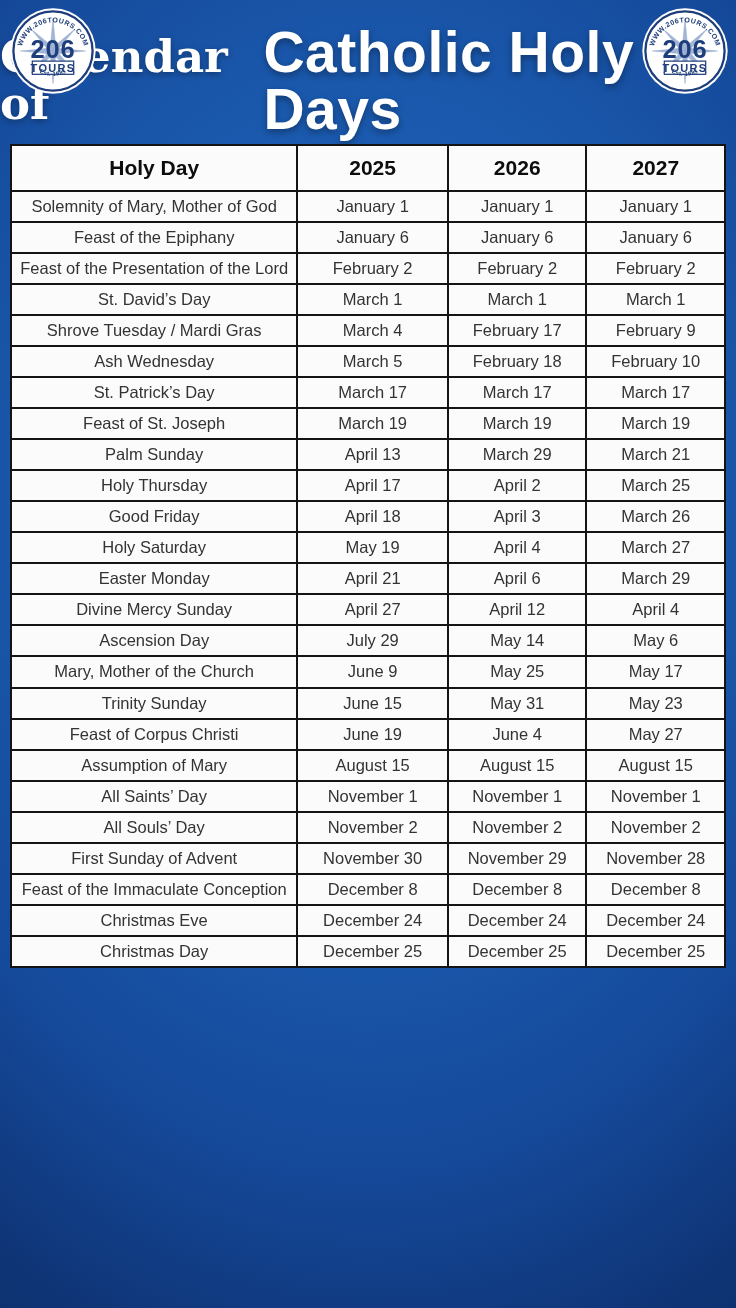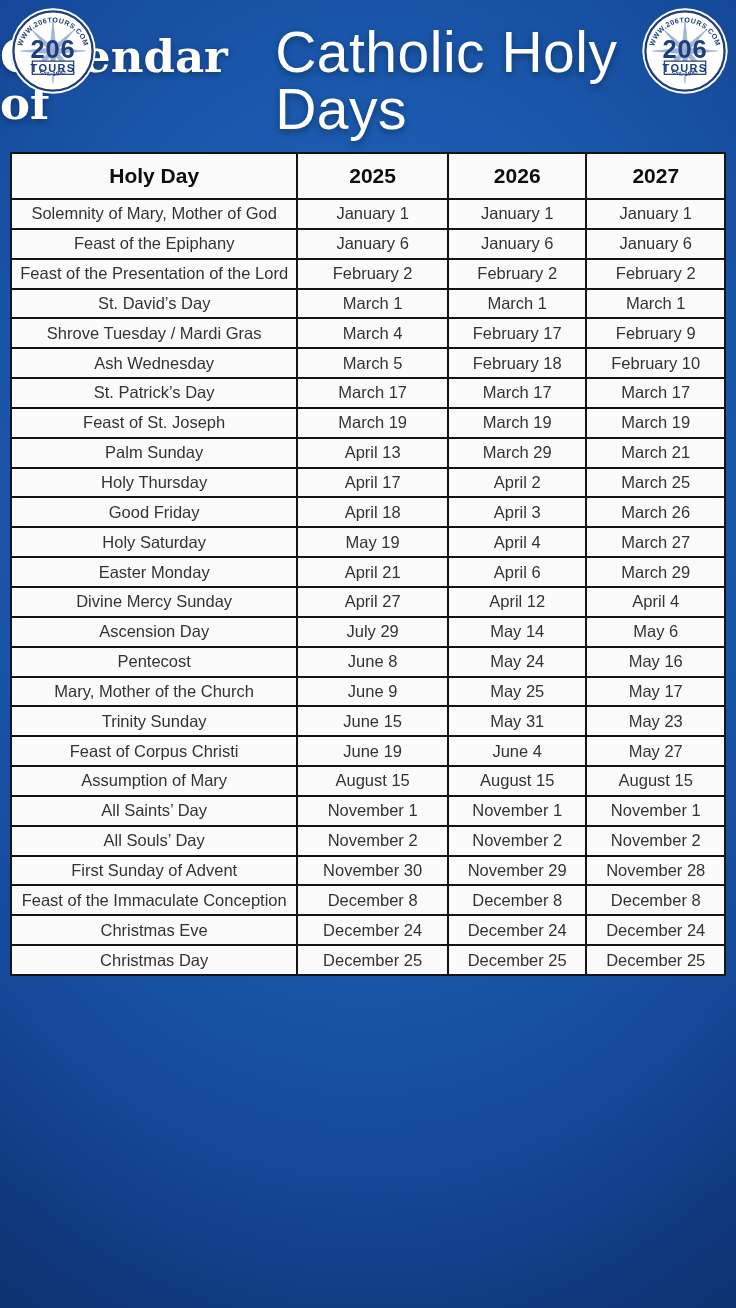--- a/index.html
+++ b/index.html
@@ -36,34 +36,34 @@
     font-family: "DejaVu Serif", serif;
     font-weight: 700;
     font-size: 45px;
     line-height: 1.05;
     color: #ffffff;
     text-shadow: 0 2px 6px rgba(0,0,0,0.35);
     margin-top: 8px;
   }
   .title-sans {
     font-family: "Liberation Sans", sans-serif;
-    font-weight: 400;
+    font-weight: 700;
     font-size: 57px;
     line-height: 1.0;
     letter-spacing: 0.5px;
     color: #ffffff;
     text-shadow: 0 3px 7px rgba(0,0,0,0.35);
     margin-top: 9px;
   }
 
   
   table.holyday-table {
     position: absolute;
     left: 10px;
-    top: 152px;
+    top: 144px;
     width: 716px;
     height: 824px;
     border-collapse: collapse;
     table-layout: fixed;
     background: #fbfbfb;
   }
   .holyday-table th,
   .holyday-table td {
     border: 2.5px solid #141414;
     text-align: center;
@@ -251,26 +251,20 @@
           <td>April 12</td>
           <td>April 4</td>
         </tr>
         <tr>
           <td>Ascension Day</td>
           <td>July 29</td>
           <td>May 14</td>
           <td>May 6</td>
         </tr>
         <tr>
-          <td>Pentecost</td>
-          <td>June 8</td>
-          <td>May 24</td>
-          <td>May 16</td>
-        </tr>
-        <tr>
           <td>Mary, Mother of the Church</td>
           <td>June 9</td>
           <td>May 25</td>
           <td>May 17</td>
         </tr>
         <tr>
           <td>Trinity Sunday</td>
           <td>June 15</td>
           <td>May 31</td>
           <td>May 23</td>

